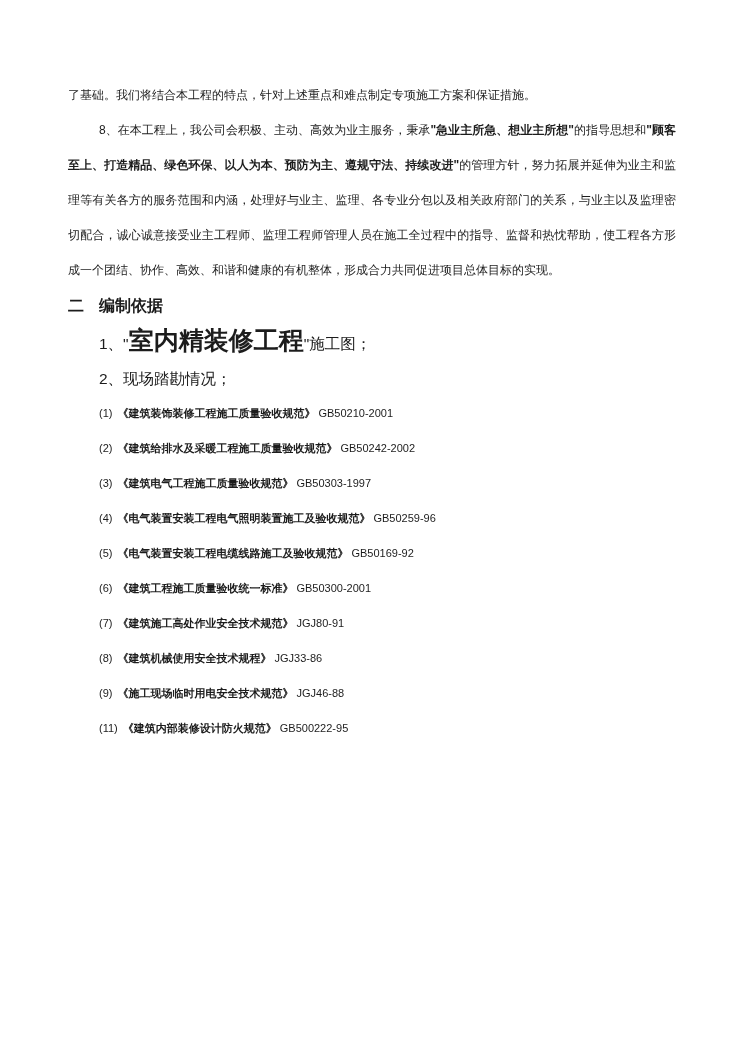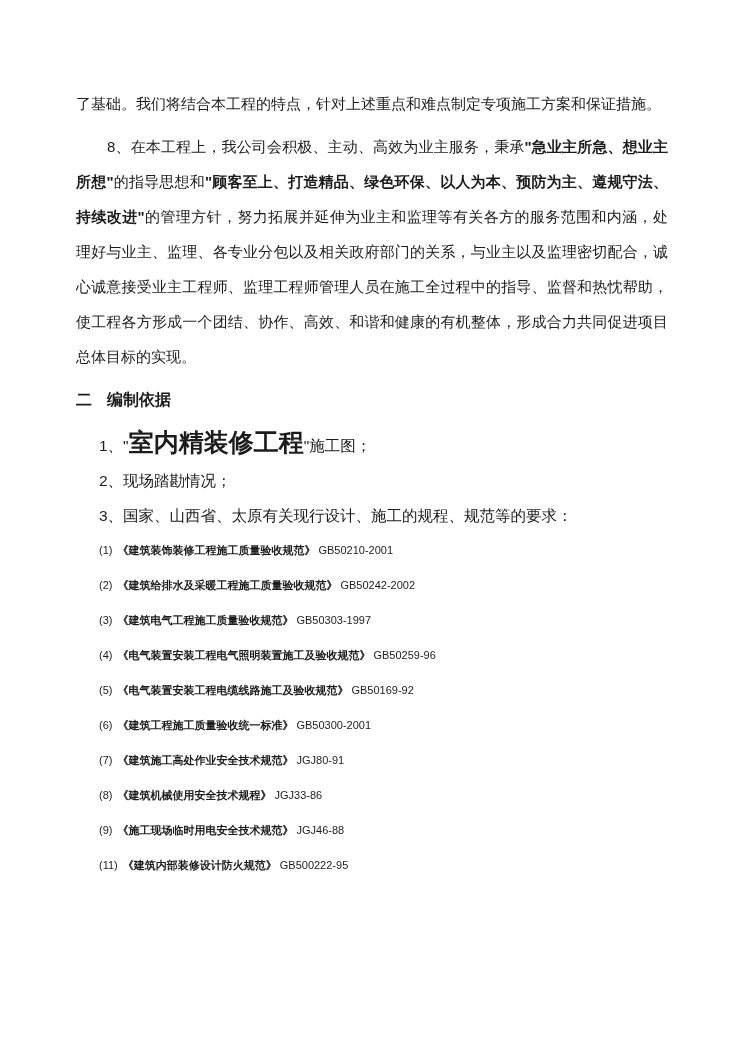--- a/index.html
+++ b/index.html
@@ -9,29 +9,29 @@
     overflow: hidden;
     font-family: "Liberation Sans", sans-serif;
   }
   .page {
     box-sizing: border-box;
     width: 744px; height: 1052px;
     padding: 78px 68px 0 68px;
     color: #1c1c1c;
   }
   .para {
-    margin: 8px;
-    font-size: 15px;
+    margin: 0;
+    font-size: 12px;
     line-height: 35px;
     text-align: justify;
   }
   .indent2 { text-indent: 31px; }
   .bold-run { font-weight: bold; }
   .heading {
-    margin: 8px;
+    margin: 0;
     font-size: 16px;
     line-height: 35px;
     font-weight: bold;
   }
   .heading .h-num { margin-right: 15px; }
   .item {
     margin: 0;
     font-size: 15.5px;
     line-height: 35px;
     padding-left: 31px;
@@ -72,23 +72,20 @@
   </h2>
 
   <p class="item">
     <span>1、"</span><span class="big-name">室内精装修工程</span><span>"施工图；</span>
   </p>
 
   <p class="item">
     <span>2、现场踏勘情况；</span>
   </p>
 
-  <p class="item">
-    <span>3、国家、山西省、太原有关现行设计、施工的规程、规范等的要求：</span>
-  </p>
 
   <p class="ref-row">
     <span class="ref-num">(1)</span><span class="ref-title">《建筑装饰装修工程施工质量验收规范》</span><span class="ref-code">GB50210-2001</span>
   </p>
   <p class="ref-row">
     <span class="ref-num">(2)</span><span class="ref-title">《建筑给排水及采暖工程施工质量验收规范》</span><span class="ref-code">GB50242-2002</span>
   </p>
   <p class="ref-row">
     <span class="ref-num">(3)</span><span class="ref-title">《建筑电气工程施工质量验收规范》</span><span class="ref-code">GB50303-1997</span>
   </p>

